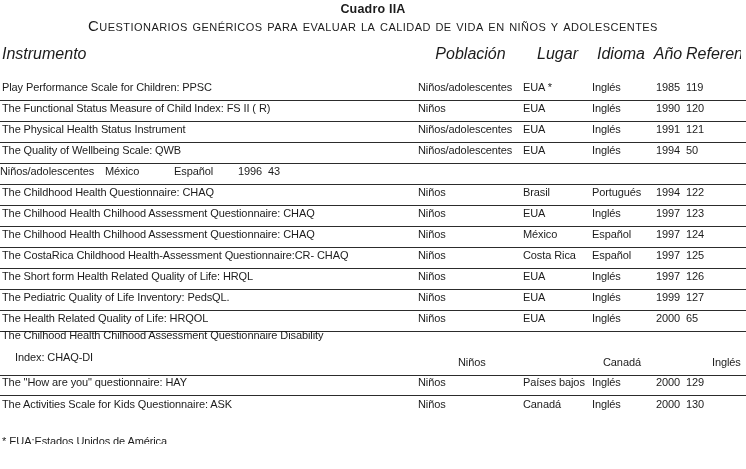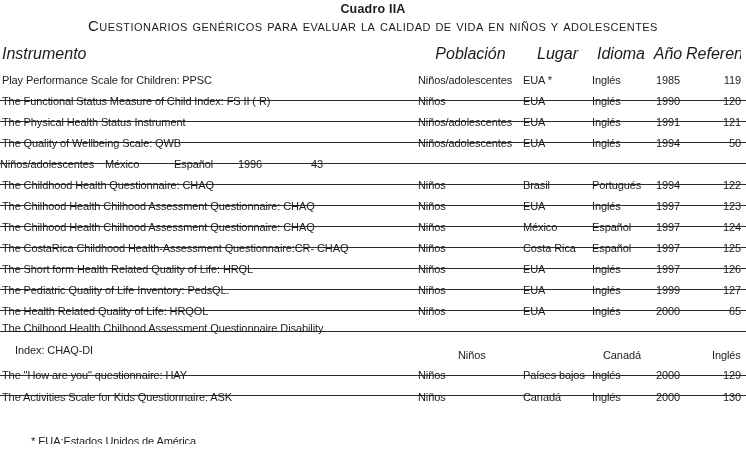--- a/index.html
+++ b/index.html
@@ -13,44 +13,44 @@
     padding-top:2px;text-align:center;
     font-size:12.5px;font-weight:700;letter-spacing:.2px;line-height:14px;
   }
   .subtitle{
     margin-top:2px;text-align:center;
     font-size:15px;font-variant:small-caps;letter-spacing:.45px;line-height:15px;
   }
   .table{margin-top:14px;}
   .row{
     display:flex;align-items:flex-end;box-sizing:border-box;
-    border-bottom:1px solid #2c2c2c;padding-bottom:14px;
+    border-bottom:1px solid #2c2c2c;padding-bottom:7px;
     font-size:11px;letter-spacing:-.1px;
   }
   .row.header{
     border-bottom:none;height:16px;padding-bottom:0;
     font-style:italic;font-size:16px;letter-spacing:0;
   }
   .row.first{height:38px;}
   .row.std{height:21px;}
   .row.tall{height:44px;gap:40px;}
   .row.short{height:20px;}
   .row.last{height:21px;border-bottom:none;}
   .c{flex:0 0 auto;white-space:nowrap;overflow:hidden;}
   .c-instrument{width:416px;padding-left:2px;}
   .c-population{width:105px;}
   .c-place{width:69px;}
   .c-language{width:58px;}
   .c-year{width:36px;text-align:center;}
-  .c-reference{width:55px;text-align:right;}
+  .c-reference{width:55px;text-align:left;}
   .header .c-population,.header .c-place,.header .c-language,.header .c-year{text-align:center;}
   .header .c-reference{text-align:right;}
   .tall .c-instrument div{line-height:22px;}
   .line2{padding-left:13px;}
-  .footnote{margin-top:18px;padding-left:2px;font-size:11px;letter-spacing:-.1px;margin-left:29px;}
+  .footnote{margin-top:18px;padding-left:2px;font-size:11px;letter-spacing:-.1px;}
   .bottom-bar{position:absolute;top:461px;left:0;width:746px;height:3px;background:#b5b5b5;}
 </style>
 </head>
 <body>
 
 <div class="page">
 
   <div class="title">Cuadro IIA</div>
   <div class="subtitle">Cuestionarios genéricos para evaluar la calidad de vida en niños y adolescentes</div>
 

